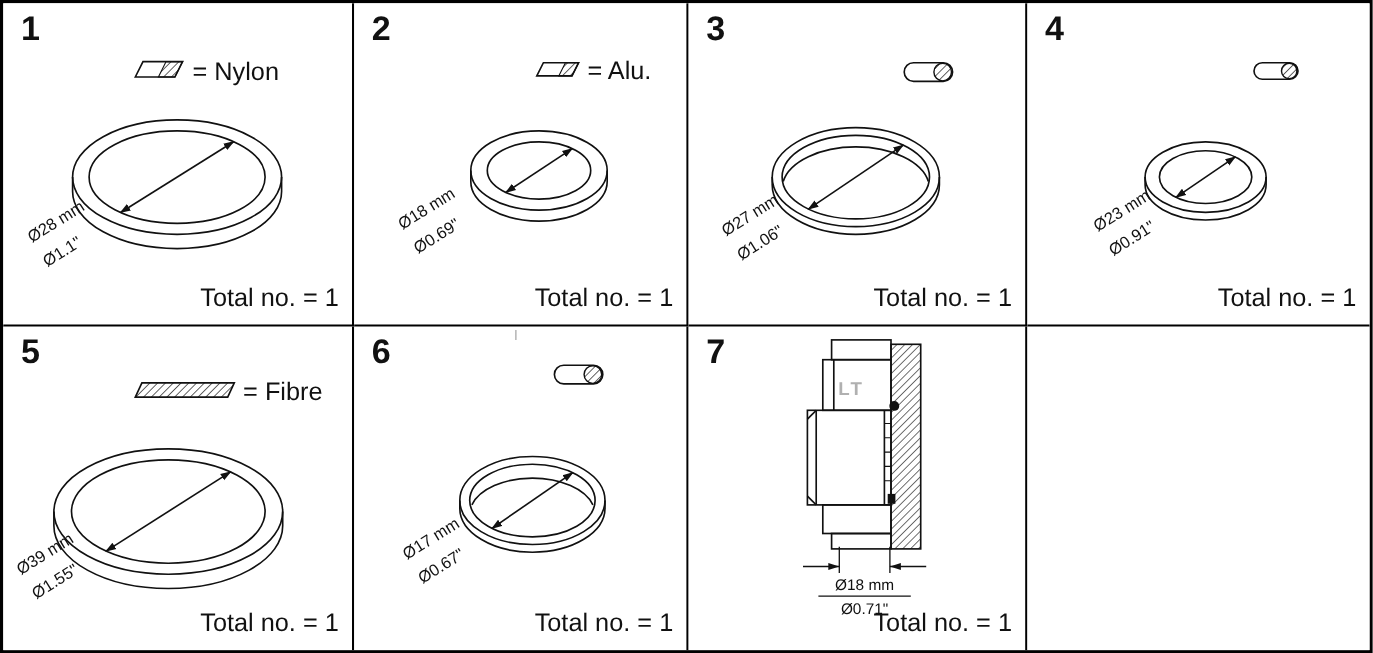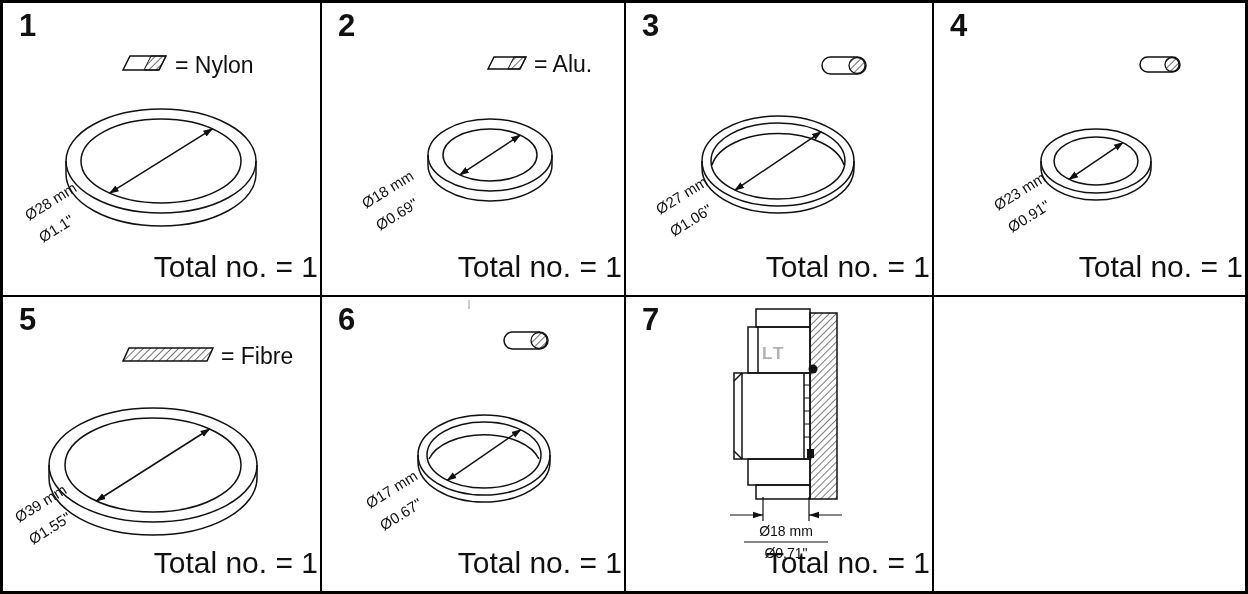--- a/index.html
+++ b/index.html
@@ -3,21 +3,21 @@
 <meta charset="utf-8">
 <style>
   *{margin:0;padding:0;box-sizing:border-box}
   html,body{background:#fff;font-family:"Liberation Sans",sans-serif;color:#111}
   .sheet{width:1248px;height:594px;border:3px solid #000;display:grid;
          grid-template-columns:319px 304px 308px 311px;grid-template-rows:294px 294px;background:#fff}
   .c{position:relative;border-right:2.5px solid #000;border-bottom:2.5px solid #000;overflow:hidden;background:#fff}
   .c.nr{border-right:none}
   .c.nb{border-bottom:none}
   .num{position:absolute;left:16px;top:5px;font-size:31px;font-weight:700;z-index:2}
-  .total{position:absolute;right:2px;bottom:11px;font-size:30px;z-index:2;white-space:pre}
+  .total{position:absolute;right:12px;bottom:11px;font-size:23px;z-index:2;white-space:pre}
   svg.d{position:absolute;left:0;top:0;z-index:1}
   .dim{font-size:15px;fill:#111}
   .dim2{font-size:14px;fill:#111}
   .legend-t{font-size:23px;fill:#111}
   .lt-t{font-size:17px;fill:#b0b0b0;font-weight:700;letter-spacing:2px}
 </style>
 </head>
 <body>
 
 <div class="sheet">

